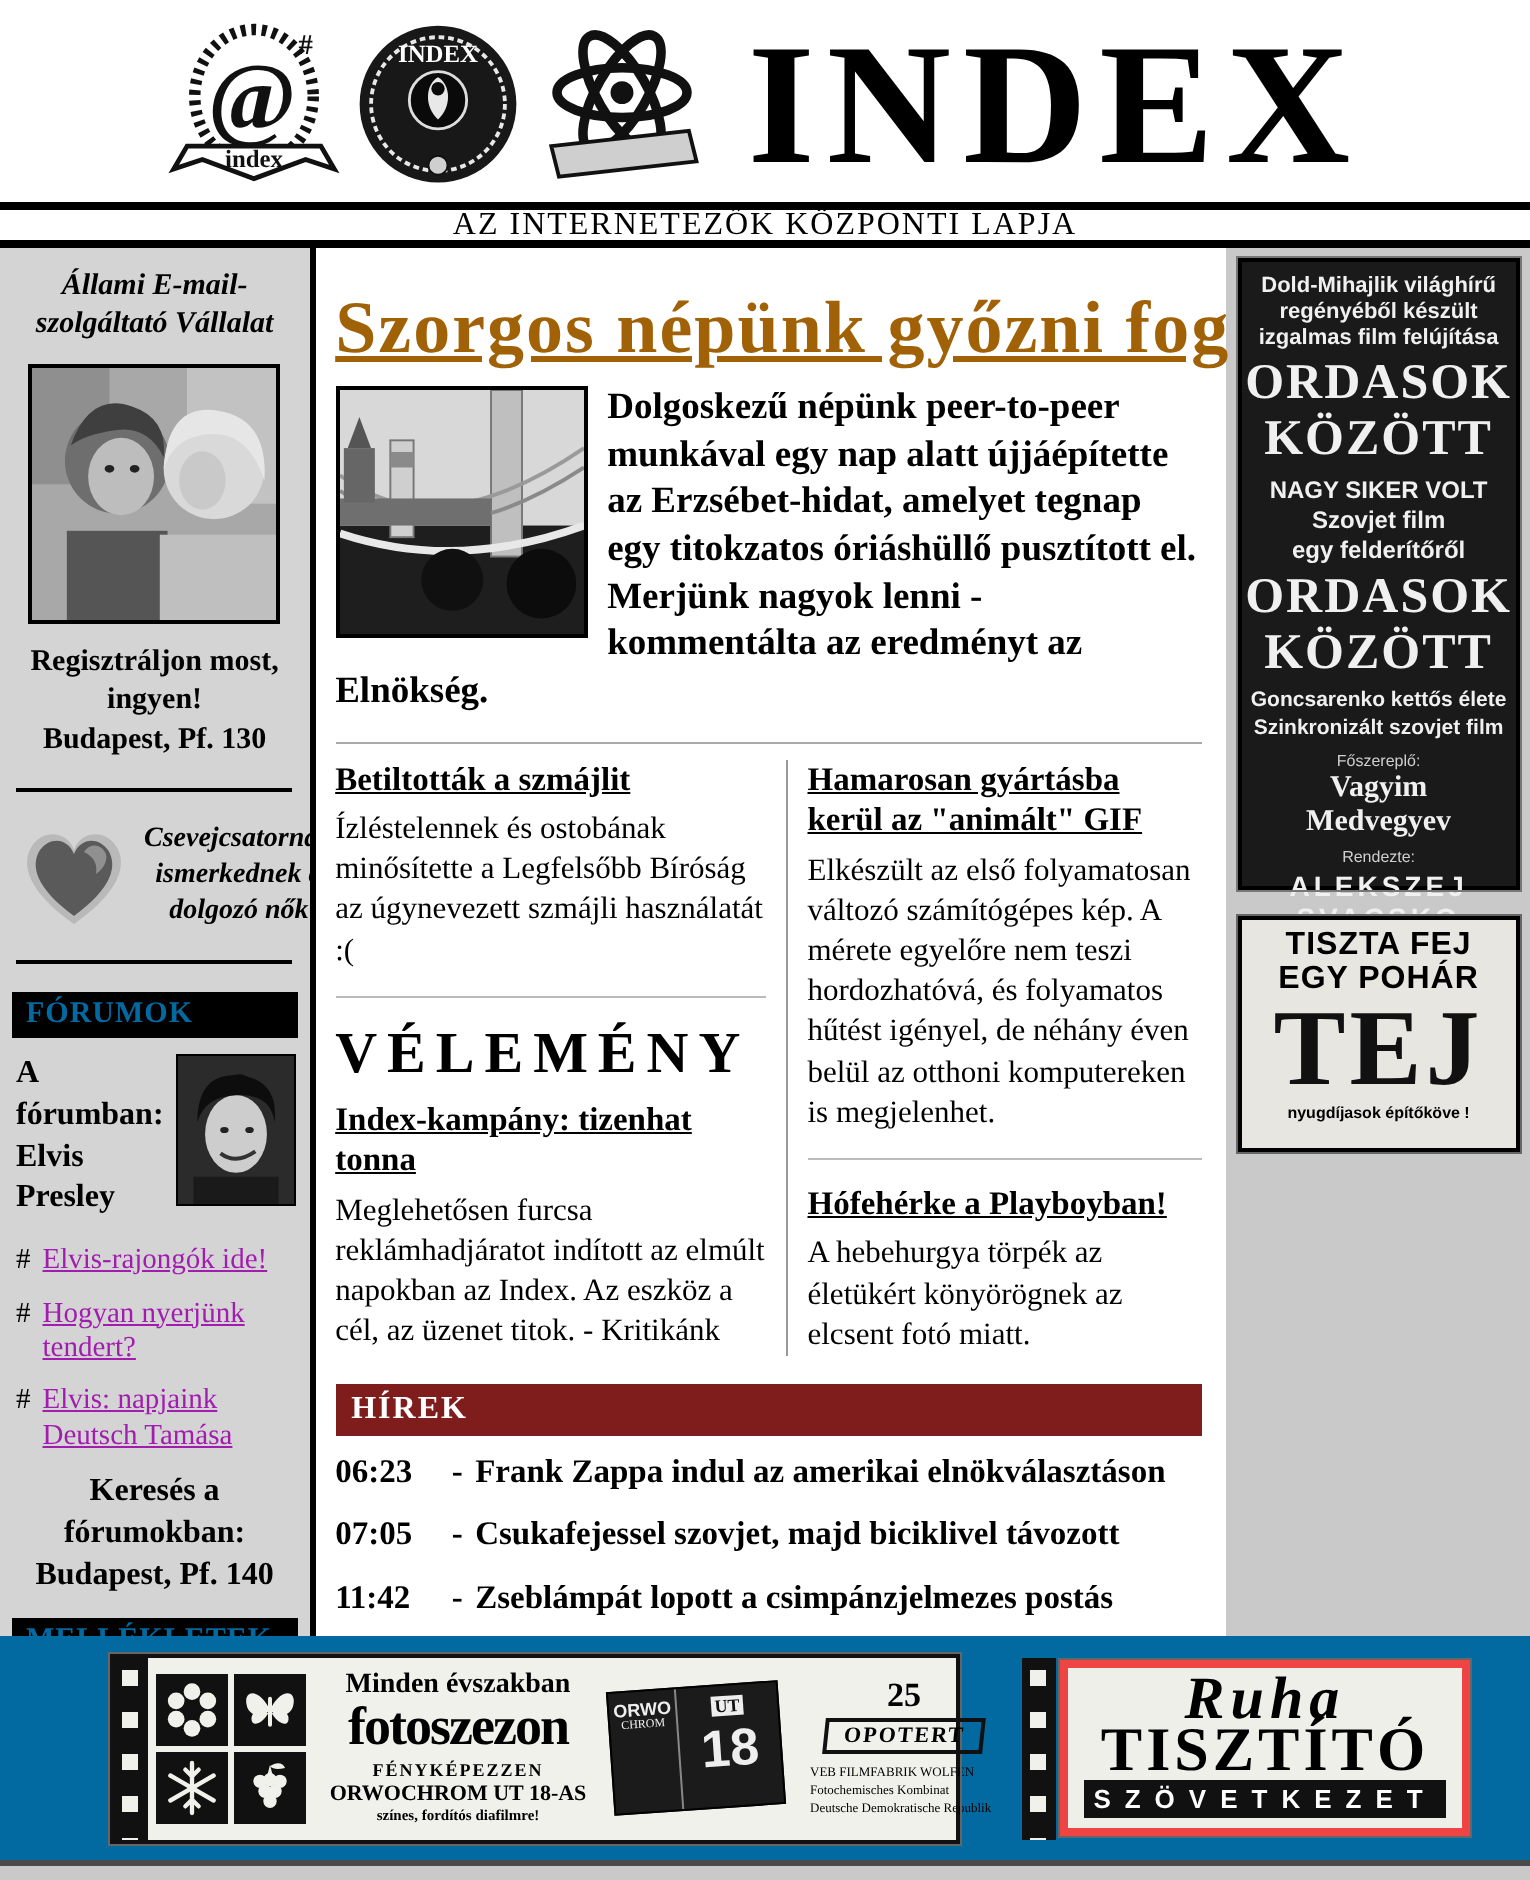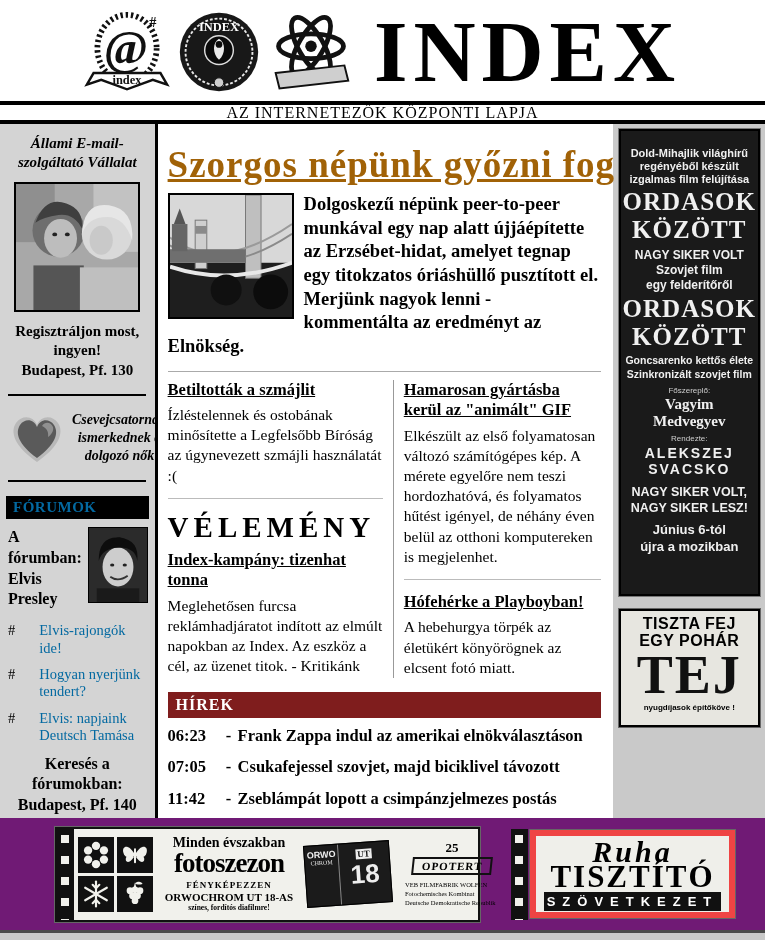--- a/index.html
+++ b/index.html
@@ -27,21 +27,21 @@
   .chat-row { display:flex; align-items:center; gap:6px; padding:0 2px; }
   .heart-wrap { width:58px; height:56px; flex:0 0 auto; }
   .chat-text { font-style:italic; font-weight:bold; font-size:14px; text-align:center; line-height:1.3; flex:1; }
   .black-bar { background:#000; color:#0369a1; font-weight:bold; font-size:15px; padding:3px 7px; letter-spacing:0.5px; margin:4px 0 8px 0; }
   .forum-row { display:flex; gap:6px; align-items:flex-start; padding:0 2px; }
   .forum-now { font-weight:bold; font-size:16px; line-height:1.3; flex:1; }
   .elvis { width:60px; height:76px; border:1px solid #000; flex:0 0 auto; background:#333; }
   .sb-links { margin-top:12px; }
   .sb-link-row { display:flex; gap:6px; font-size:14.5px; margin-bottom:9px; padding:0 2px; line-height:1.2; }
   .sb-link-row .bullet { flex:0 0 auto; }
-  .sb-link { color:#0369a1; cursor:pointer;margin-left:18px; }
+  .sb-link { text-decoration:underline; color:#a21caf; cursor:pointer; }
   .sb-search { font-weight:bold; font-size:16px; text-align:center; line-height:1.3; margin:6px 0 10px 0; }
 
   
   .main { width:455px; background:#fff; padding:10px 12px 0 10px; }
   .headline { font-size:37px; font-weight:bold; text-decoration:underline; color:#a16207; line-height:1.05; letter-spacing:1px; cursor:pointer; white-space:nowrap;margin-top:12px; }
   .lead { margin-top:8px; overflow:hidden; }
   .lead-photo { width:126px; height:126px; border:2px solid #000; float:left; margin-right:10px; background:#bbb; cursor:pointer; }
   .lead-body { font-weight:bold; font-size:18.5px; line-height:1.28; }
   .thin-hr { border:0; height:1px; background:#aaa; margin:12px 0 8px 0; clear:both; }
   .cols { display:flex; }
@@ -53,38 +53,38 @@
   .opinion-title { font-size:29px; font-weight:bold; letter-spacing:5px; margin:2px 0 6px 0; }
   .news-bar { background:#7f1d1d; color:#fff; font-weight:bold; font-size:16px; padding:4px 8px; letter-spacing:1px; margin-top:14px; }
   .news-list { margin-top:8px; }
   .news-item { display:flex; font-weight:bold; font-size:16.5px; line-height:1.25; margin-bottom:11px; }
   .news-time { flex:0 0 52px; }
   .news-sep { flex:0 0 18px; text-align:center; }
   .news-text { flex:1; }
 
   
   .rightcol { flex:1; padding:5px 5px 0 6px; display:flex; flex-direction:column; }
-  .poster { background:#1a1a1a; border:2px solid #000; outline:1px solid #777; color:#f0f0f0; height:467px; text-align:center; font-family:"Liberation Sans", sans-serif; padding:16px 2px; cursor:pointer; }
+  .poster { background:#1a1a1a; border:2px solid #000; outline:1px solid #777; color:#f0f0f0; height:316px; text-align:center; font-family:"Liberation Sans", sans-serif; padding:6px 2px; cursor:pointer; }
   .poster .intro { font-size:11px; font-weight:bold; line-height:1.18; }
   .poster .big { font-family:"Liberation Serif", serif; font-weight:bold; font-size:25px; line-height:1.02; letter-spacing:1px; margin-top:3px; }
   .poster .tag { font-size:12px; font-weight:bold; line-height:1.25; }
   .poster .tag.sp { margin-top:5px; }
   .poster .sub { font-size:10.5px; font-weight:bold; line-height:1.3; margin-top:4px; }
   .poster .lbl { font-size:8px; line-height:1.4; margin-top:4px; color:#cfcfcf; }
   .poster .name { font-family:"Liberation Serif", serif; font-weight:bold; font-size:15px; line-height:1.1; }
   .poster .dir { font-weight:bold; font-size:14px; letter-spacing:2px; line-height:1.15; }
   .poster .slogan { font-size:12.5px; font-weight:bold; line-height:1.3; margin-top:7px; }
   .poster .dates { font-size:13px; font-weight:bold; line-height:1.3; margin-top:6px; }
   .milk { margin-top:13px; background:#e7e6e0; border:2px solid #000; outline:1px solid #666; height:118px; text-align:center; padding-top:5px; cursor:pointer; font-family:"Liberation Sans", sans-serif; }
   .milk .l1 { font-weight:bold; font-size:16px; letter-spacing:0.5px; line-height:1.05; }
   .milk .tej { font-family:"Liberation Serif", serif; font-weight:bold; font-size:54px; line-height:0.95; letter-spacing:2px; color:#111; }
   .milk .tg { font-weight:bold; font-size:8px; margin-top:2px; }
 
   
-  .footer-strip { height:112px; display:flex; align-items:center; padding:0 30px 0 55px; gap:50px; background:#701a75; }
+  .footer-strip { height:112px; display:flex; align-items:center; padding:0 30px 0 55px; gap:50px; background:#0369a1; }
   .film-ad { width:425px; height:95px; background:#f1f1ec; border:2px solid #111; outline:1px solid #666; display:flex; cursor:pointer; }
   .sprocket { width:17px; flex:0 0 auto; background-color:#111;
       background-image:repeating-linear-gradient(to bottom, #f1f1ec 0 8px, rgba(0,0,0,0) 8px 21px);
       background-size:8px 100%; background-position:4px 6px; background-repeat:no-repeat; }
   .film-mid { flex:1; display:flex; align-items:center; gap:6px; padding:4px 4px; }
   .icon-grid { display:grid; grid-template-columns:36px 36px; grid-template-rows:36px 36px; gap:3px; flex:0 0 auto; }
   .icon-cell { background:#111; display:flex; align-items:center; justify-content:center; }
   .film-copy { text-align:center; flex:0 0 auto; width:140px; }
   .film-copy .season { font-weight:bold; font-size:14px; line-height:1; }
   .film-copy .foto { font-weight:bold; font-size:27px; line-height:1; letter-spacing:-1px; }
@@ -93,23 +93,23 @@
   .film-copy .detail { font-size:7.5px; font-weight:bold; }
   .film-box { width:86px; height:62px; background:#1b1b1b; color:#eee; flex:0 0 auto; transform:rotate(-4deg); display:flex; border:1px solid #000; }
   .film-box .side { width:34px; border-right:1px solid #888; padding-top:5px; text-align:center; }
   .film-box .side .b { font-size:9px; font-weight:bold; line-height:1; font-family:"Liberation Sans", sans-serif; }
   .film-box .side .c { font-size:6px; line-height:1.2; }
   .film-box .face { flex:1; text-align:center; }
   .film-box .ut { font-size:9px; font-weight:bold; background:#eee; color:#111; display:inline-block; padding:0 2px; margin-top:4px; }
   .film-box .num { font-size:26px; font-weight:bold; line-height:1; font-family:"Liberation Sans", sans-serif; }
   .film-right { flex:0 0 auto; width:110px; text-align:center; }
   .badge { border:2px solid #111; display:inline-block; padding:1px 8px; font-weight:bold; font-size:11px; letter-spacing:1px; transform:skewX(-6deg); }
-  .badge-num { font-weight:bold; font-size:13px; }
+  .badge-num { font-weight:bold; font-size:17px; }
   .maker { font-size:6.5px; text-align:left; margin-top:6px; line-height:1.35; padding-left:8px; }
-  .clean-ad { width:205px; height:88px; background:#efefea; border:6px solid #ef4444; outline:1px solid #666; text-align:center; padding-top:2px; cursor:pointer; }
+  .clean-ad { width:205px; height:88px; background:#efefea; border:4px solid #ef4444; outline:1px solid #666; text-align:center; padding-top:2px; cursor:pointer; }
   .clean-ad .ruha { font-family:"Liberation Serif", serif; font-style:italic; font-weight:bold; font-size:30px; line-height:0.95; letter-spacing:3px; }
   .clean-ad .tisztito { font-family:"Liberation Serif", serif; font-weight:bold; font-size:31px; line-height:0.9; letter-spacing:2px; margin-top:-4px; }
   .clean-ad .szov { background:#111; color:#fff; font-family:"Liberation Sans", sans-serif; font-weight:bold; font-size:13px; letter-spacing:7px; margin:2px 8px 0 8px; padding:2px 0; }
   .bottom-line { height:3px; background:#4a4a4a; }
 </style>
 </head>
 <body>
 
 <div class="page">
 

